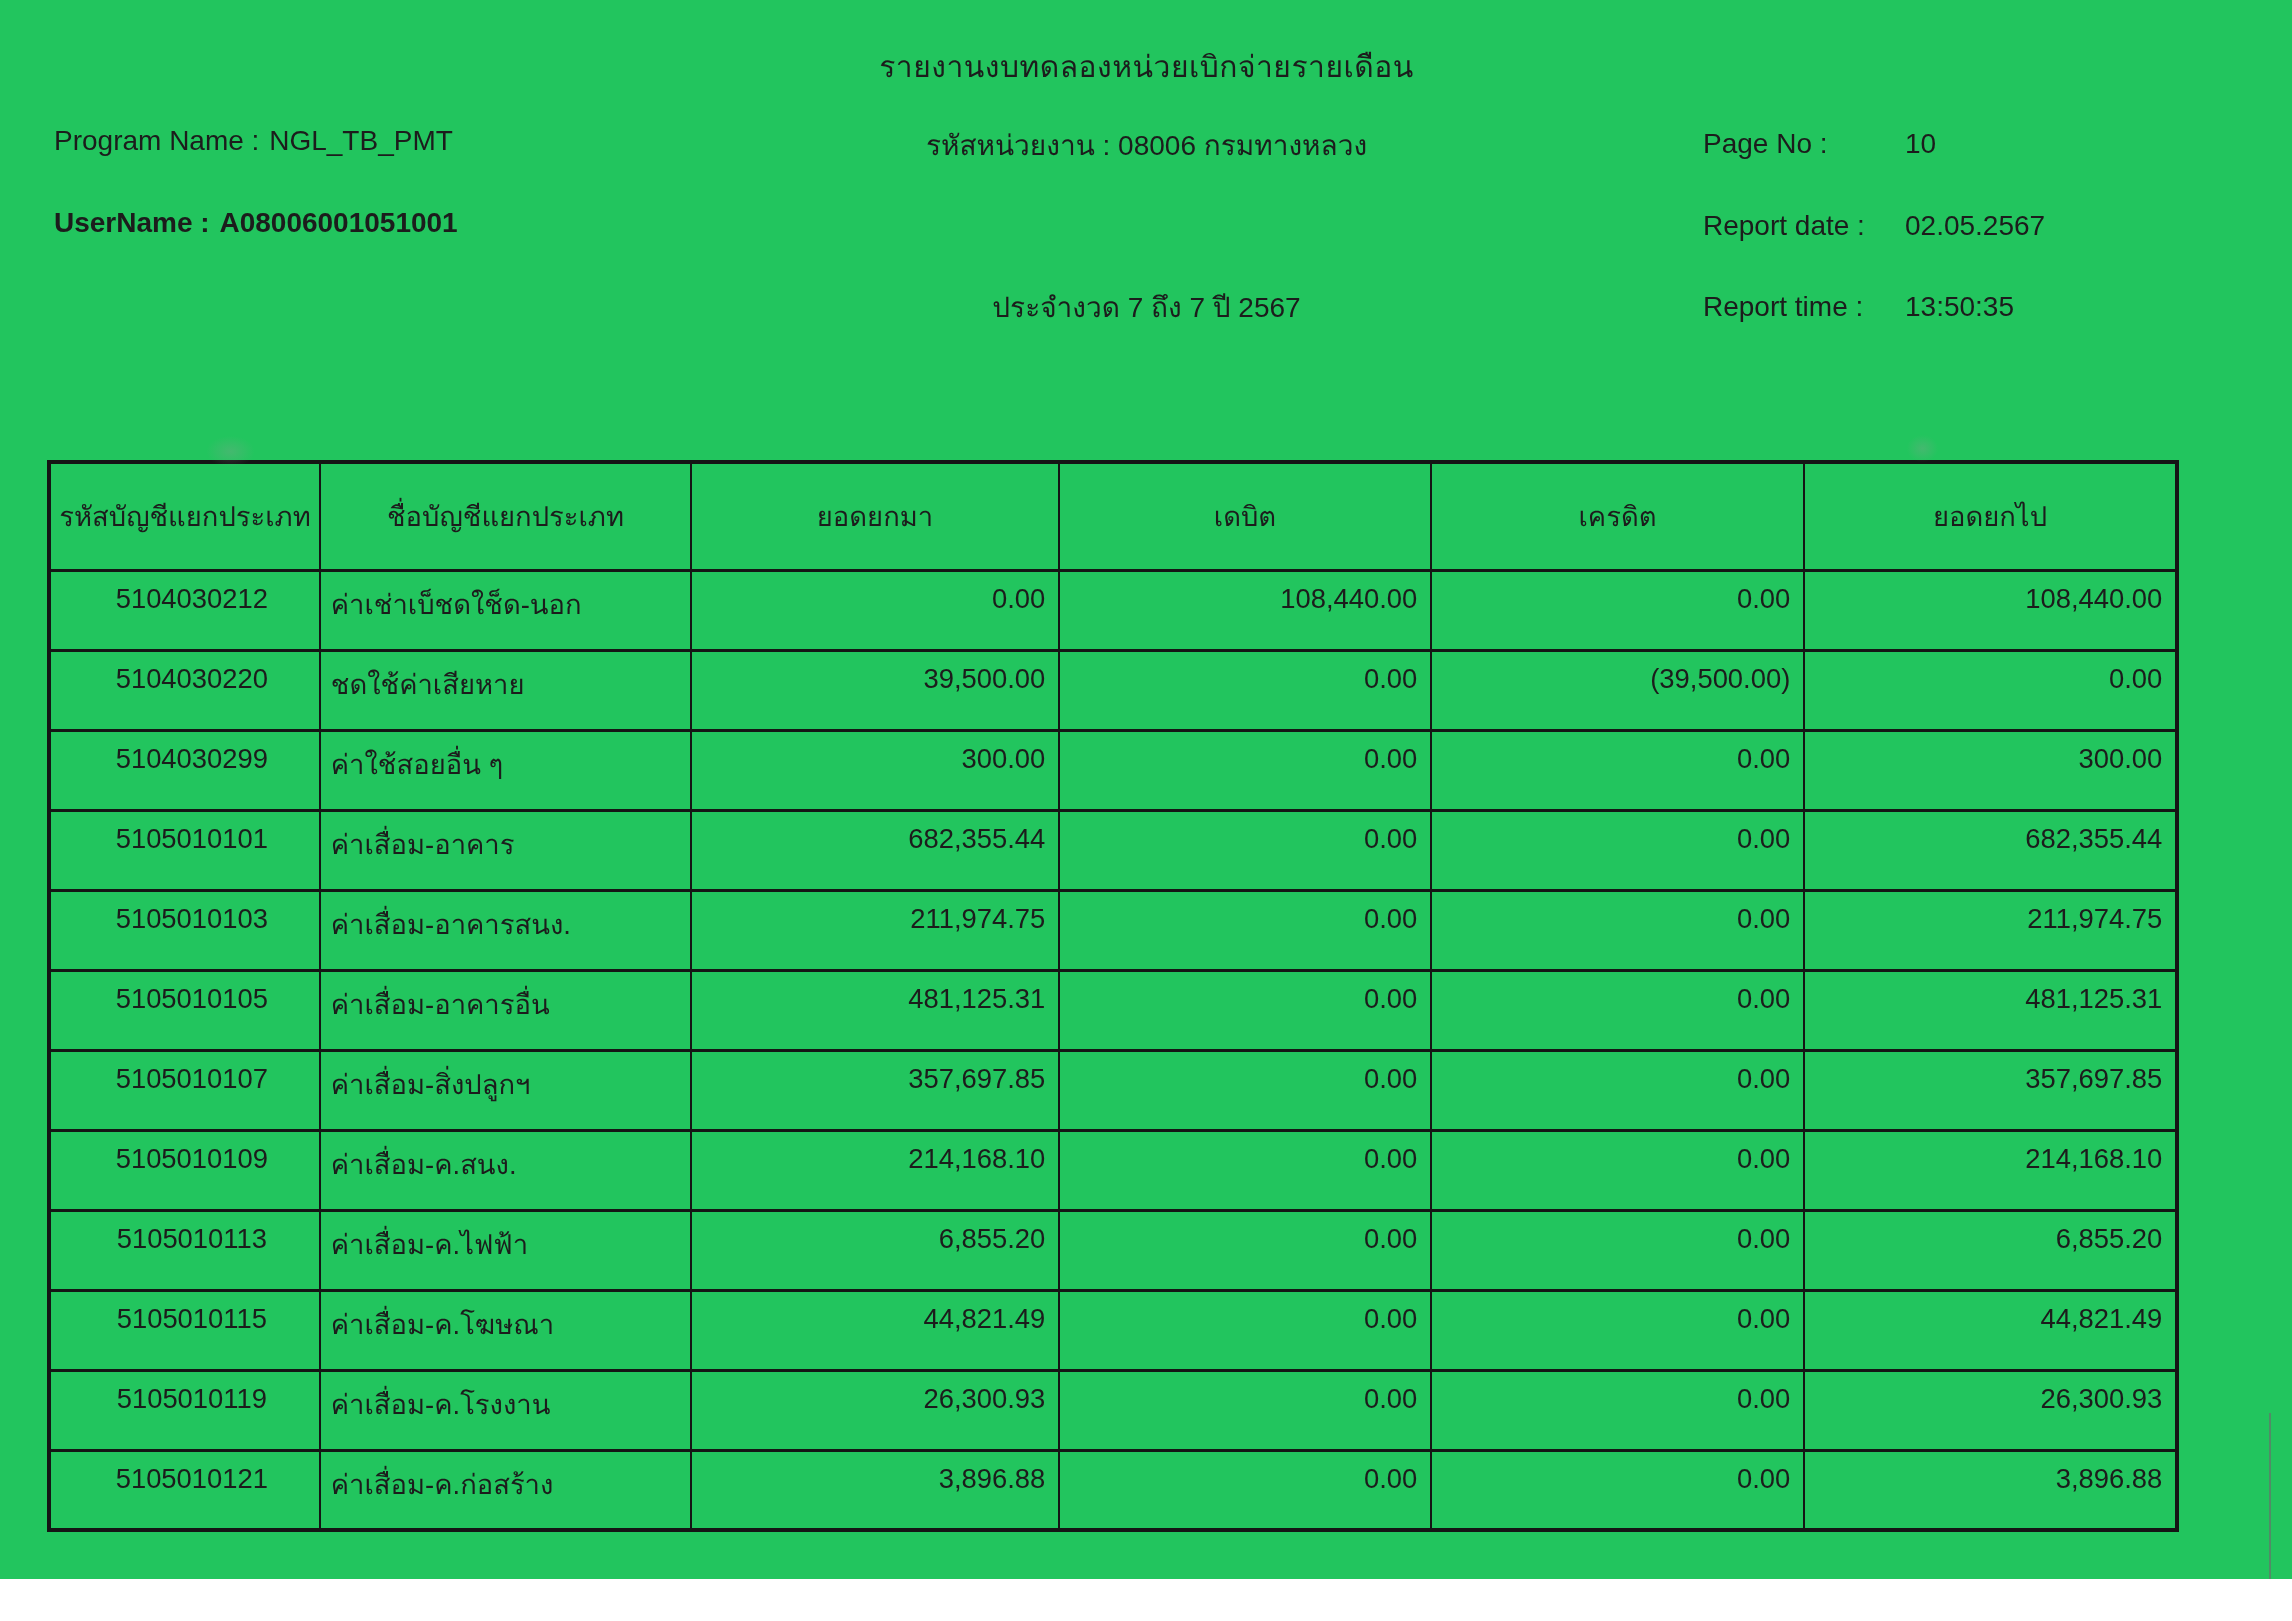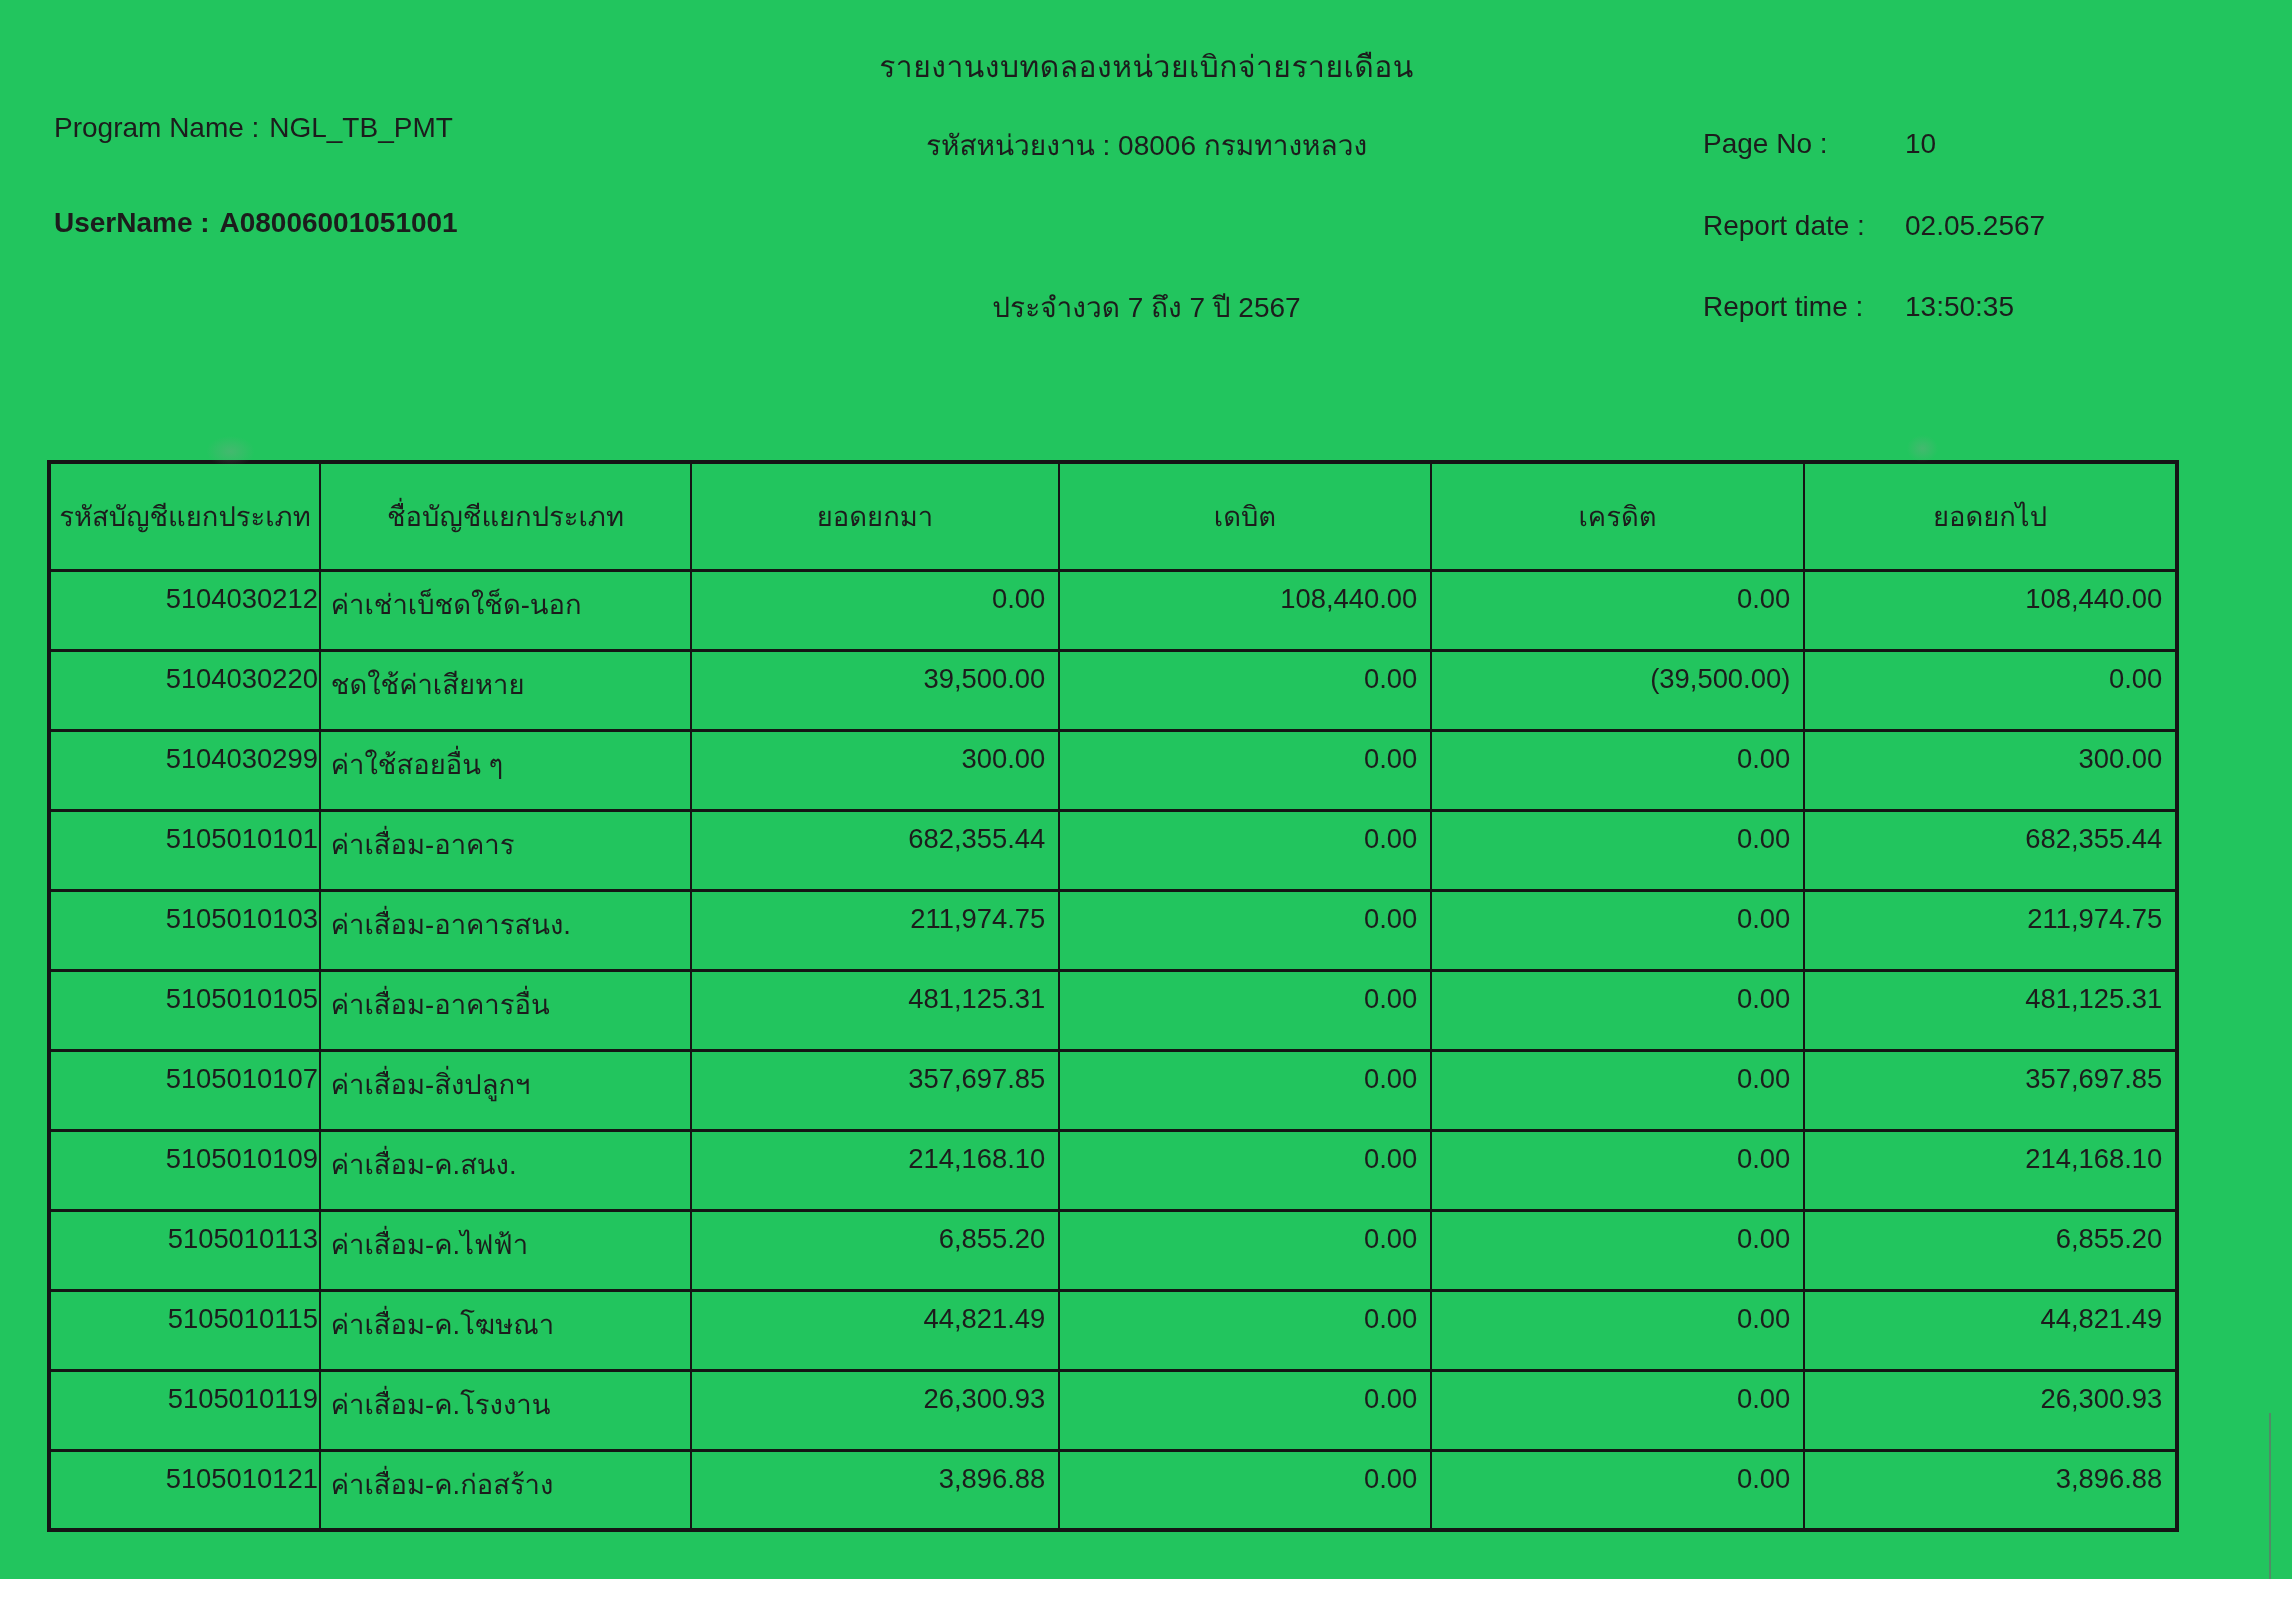--- a/index.html
+++ b/index.html
@@ -10,21 +10,21 @@
     color:#1c1c1c;
     font-family:"Liberation Sans","DejaVu Sans",sans-serif;
     overflow:hidden;
   }
   .doc-title {
     position:absolute; left:0; right:0; top:43px;
     text-align:center; font-size:30px; letter-spacing:0.5px;
   }
   .meta { position:absolute; font-size:28px; white-space:nowrap; }
   .meta .val { margin-left:9.8px; }
-  .m-left-1 { left:54px;  top:112px; }
+  .m-left-1 { left:54px;  top:125px; }
   .m-left-2 { left:54px;  top:207px;font-weight:bold; }
   .m-center { left:0; right:0; text-align:center; }
   .m-center-1 { top:123px; }
   .m-center-2 { top:204px; }
   .m-center-3 { top:285px; }
   .m-right { left:1703px; }
   .m-right-1 { top:128px; }
   .m-right-2 { top:210px; }
   .m-right-3 { top:291px; }
   .m-right .lbl { display:inline-block; width:202px; }
@@ -41,21 +41,21 @@
     border-left:2.9px solid #151515;
     border-right:2.9px solid #151515;
     border-top:3.9px solid #151515;
     border-bottom:3.9px solid #151515;
     overflow:hidden; white-space:nowrap;
   }
   .tb thead tr { height:108px; }
   .tb tbody tr { height:80px; }
   .tb th { font-weight:normal; text-align:center; vertical-align:middle; }
   .tb td { vertical-align:top; padding-top:11.8px; }
-  td.c-code { text-align:right;  padding-left:14.7px; }
+  td.c-code { text-align:center;  padding-left:14.7px; }
   td.c-name { text-align:left;  padding-left:9.8px; }
   td.c-num  { text-align:right; padding-right:12.7px; }
 
   
   .scan-line {
     position:absolute; left:2269px; top:1413px; width:2px; height:208px;
     background:#6b6b6b; opacity:.65;
   }
   .scan-dots {
     position:absolute; left:2198px; top:1611px; width:57px; height:2.9px;

